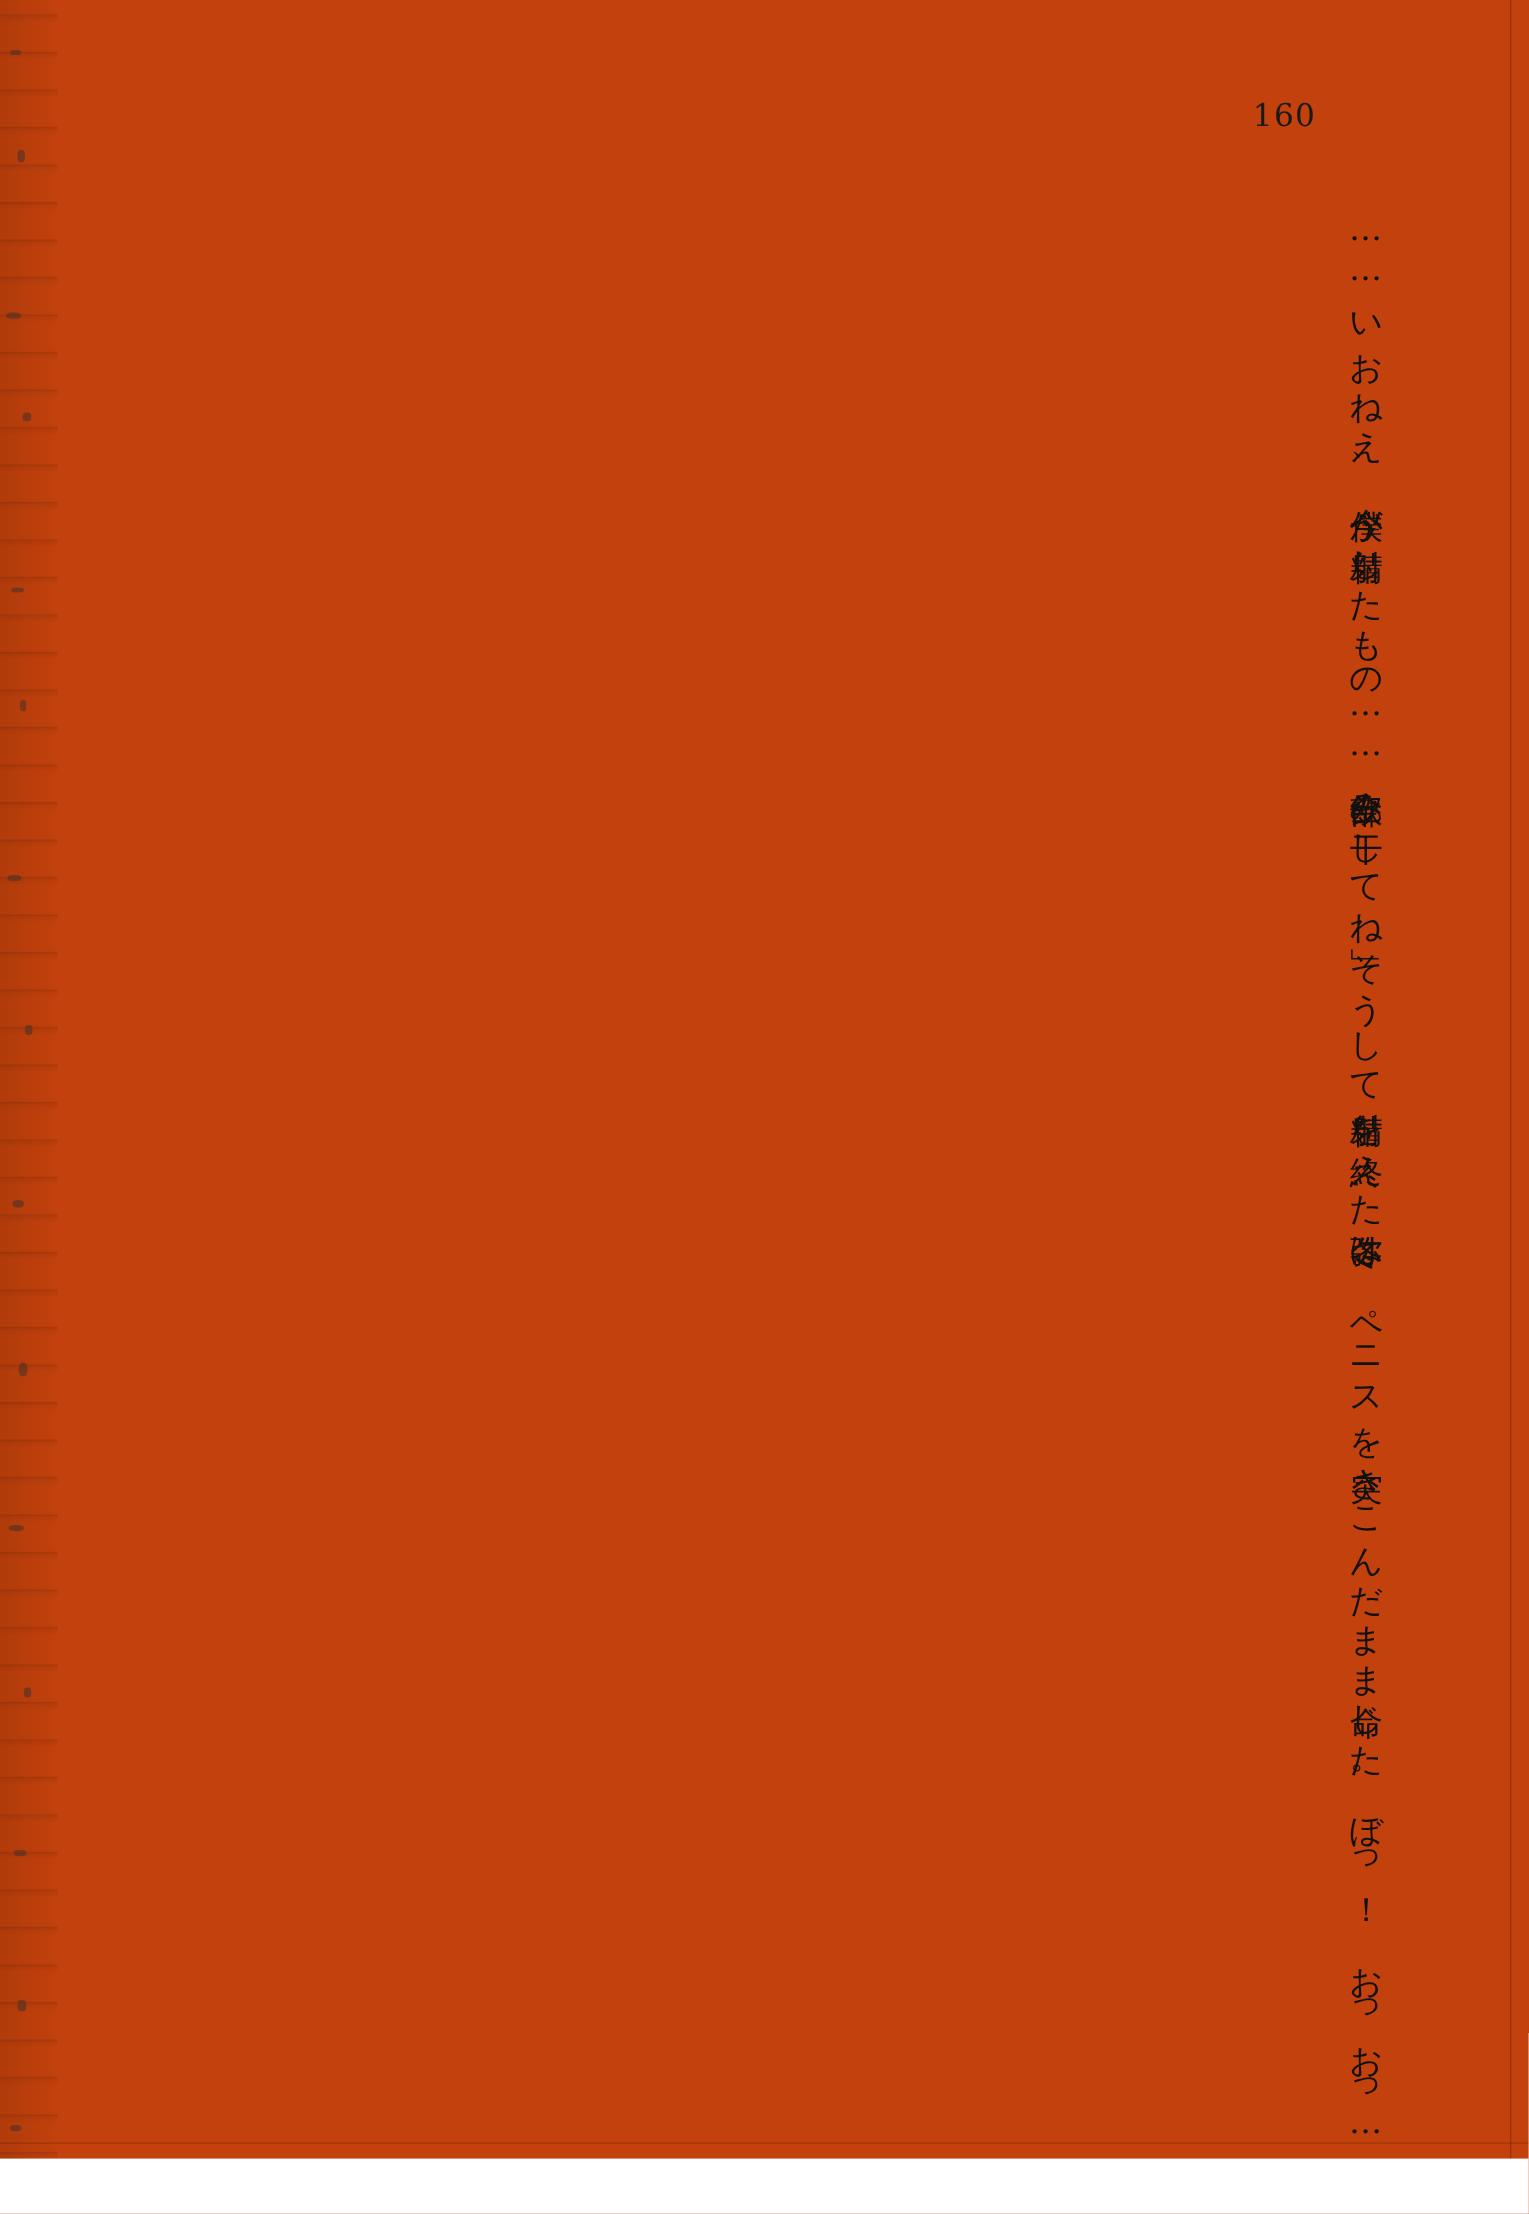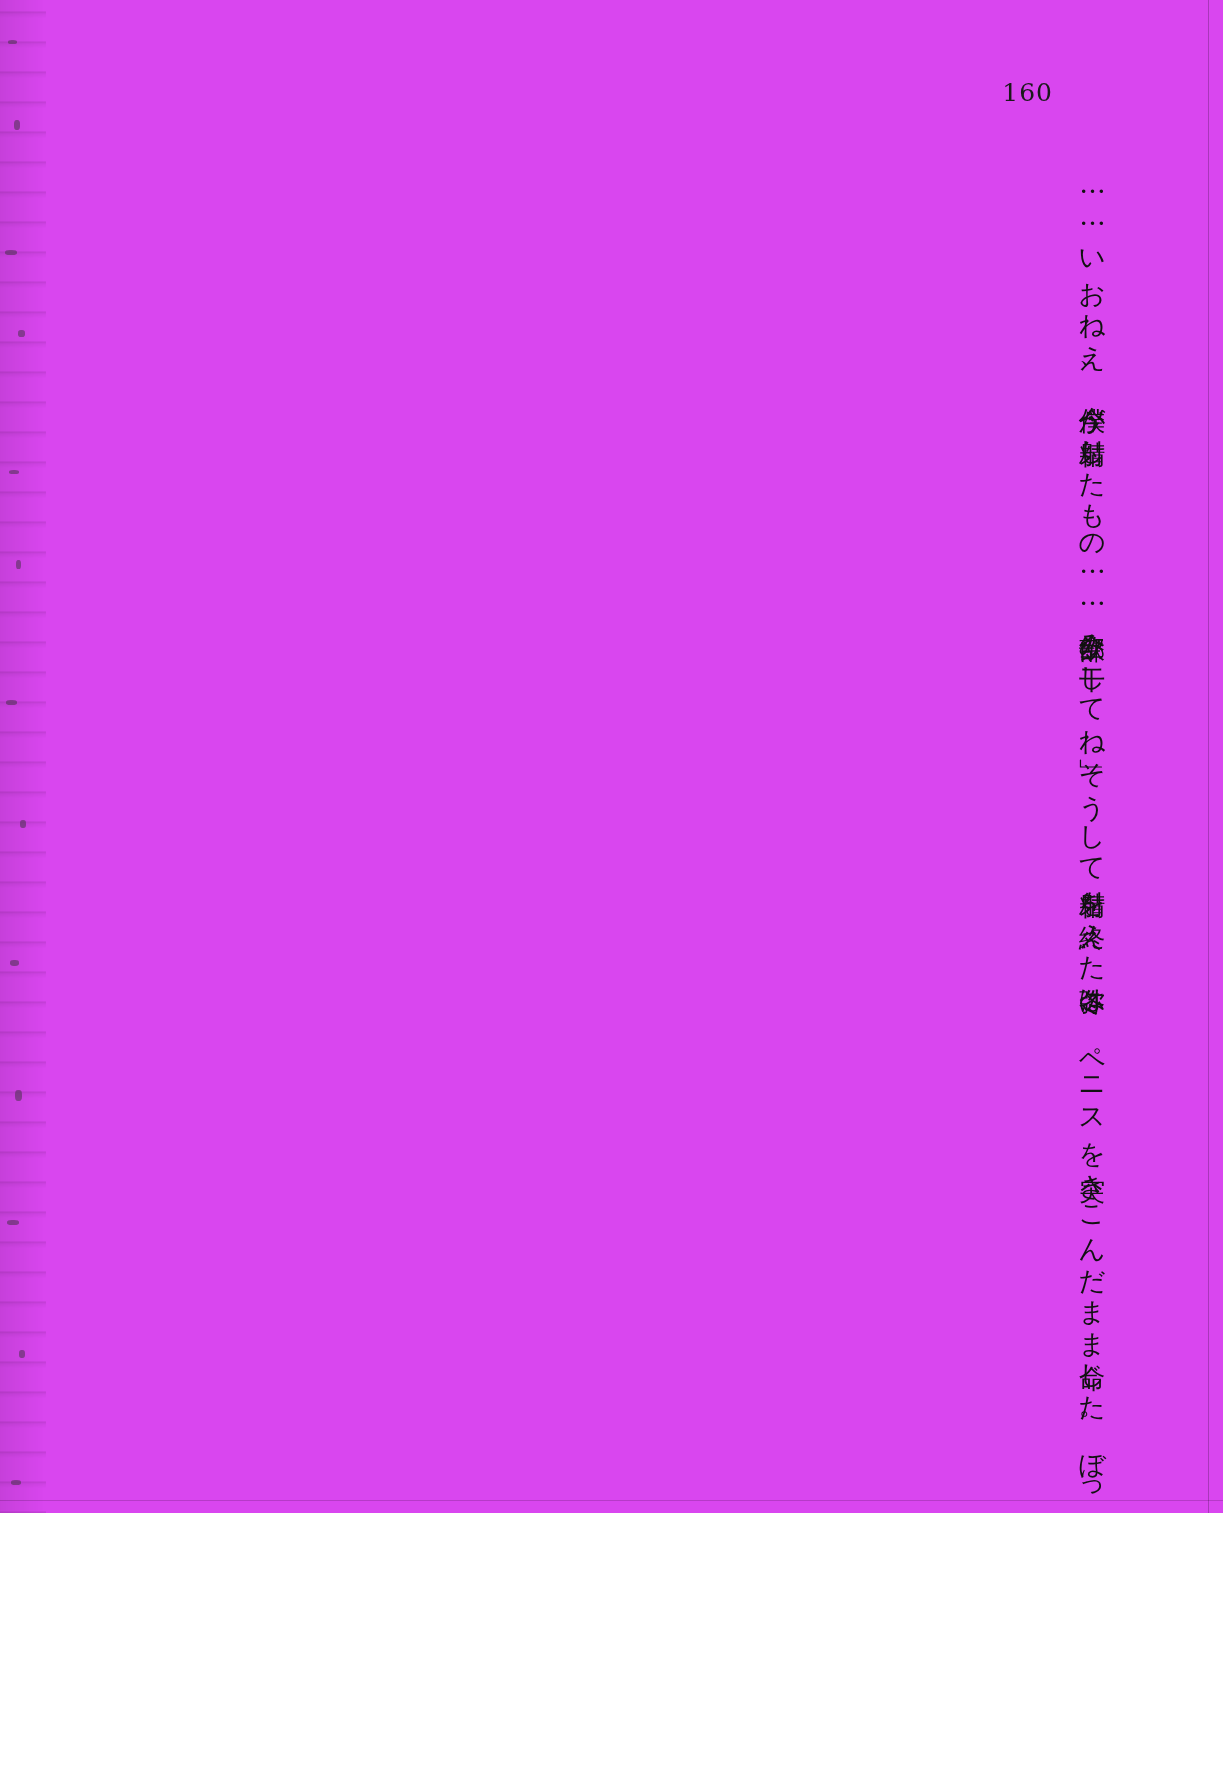--- a/index.html
+++ b/index.html
@@ -3,22 +3,22 @@
 <meta charset="utf-8">
 <style>
   html, body {
     margin: 0;
     padding: 0;
     background: #ffffff;
   }
   .page {
     position: relative;
     width: 1223px;
-    height: 1513px;
-    background: #d946ef;
+    height: 1727px;
+    background: #c2410c;
     overflow: hidden;
     font-family: "DejaVu Serif", "Liberation Serif", serif;
   }
 
   
   .binding-edge {
     position: absolute;
     left: 0;
     top: 0;
     width: 46px;

